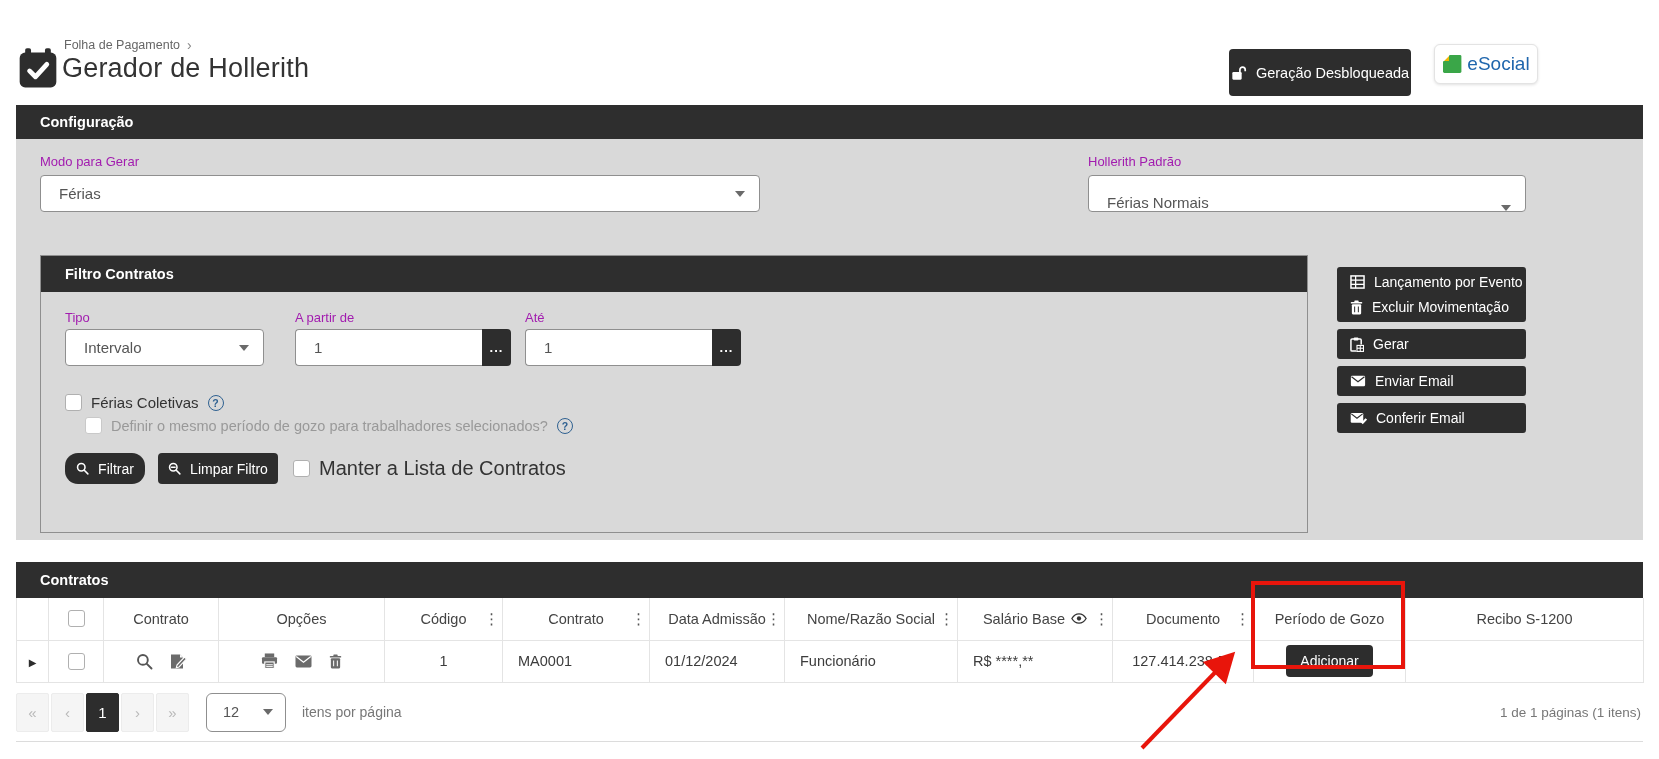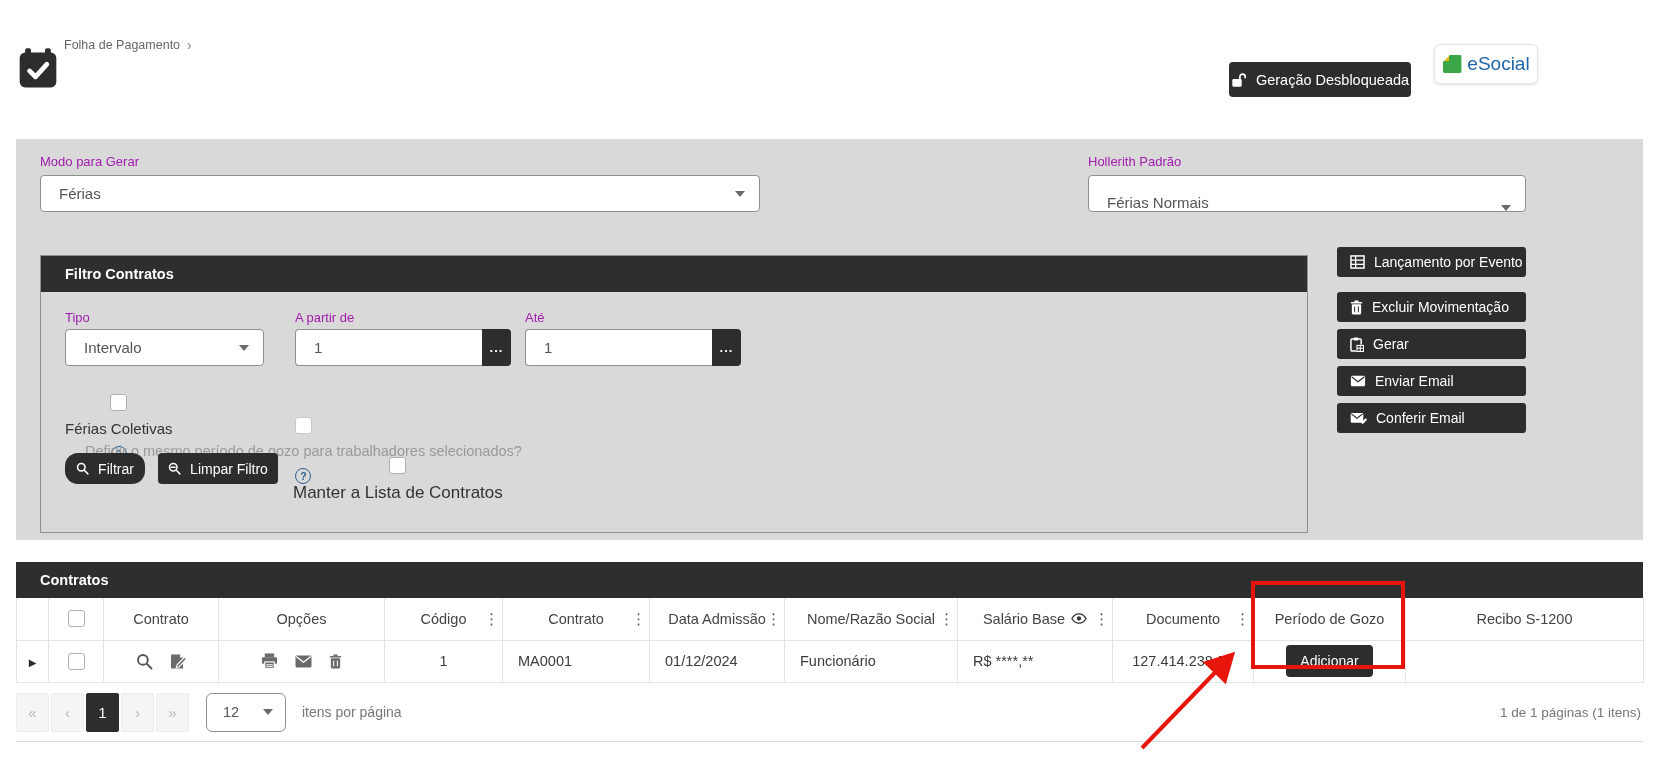--- a/index.html
+++ b/index.html
@@ -7,21 +7,21 @@
   #app { position:relative; width:1659px; height:759px; background:#fff; overflow:hidden; }
 
   
   .page-icon { position:absolute; left:16px; top:46px; width:44px; height:44px; }
   .breadcrumb { position:absolute; left:64px; top:37px; font-size:12.5px; color:#666; display:flex; align-items:center; gap:7px; }
   .crumb-chevron { color:#888; font-size:14px; }
   .page-title { position:absolute; left:62px; top:53px; font-size:27px; color:#333; letter-spacing:.2px; }
 
   .btn-dark { background:#2d2d2d; color:#fff; border:none; border-radius:4px; font-family:inherit;
               display:flex; align-items:center; justify-content:center; gap:9px; font-size:14.5px; cursor:pointer; }
-  .lock-btn { position:absolute; left:1229px; top:62px; width:182px; height:35px;align-items:center; }
+  .lock-btn { position:absolute; left:1229px; top:49px; width:182px; height:47px;align-items:center; }
   .esocial-btn { position:absolute; left:1434px; top:44px; width:104px; height:40px; background:#fff;
                  border:1px solid #e3e3e3; border-radius:6px; box-shadow:0 1px 3px rgba(0,0,0,.12);
                  display:flex; align-items:center; justify-content:center; gap:5px; cursor:pointer; }
   .esocial-text { color:#1f66ad; font-size:19px; }
   .esocial-logo { position:relative; width:20px; height:20px; }
 
   
   .section-bar { position:absolute; left:16px; width:1627px; height:34px; background:#2e2e2e; color:#fff;
                  font-size:14.5px; font-weight:bold; display:flex; align-items:center; padding-left:24px; }
   .config-bar { top:105px; }
@@ -34,21 +34,21 @@
 
   
   .filter-box { position:absolute; left:24px; top:116px; width:1268px; height:278px; border:1px solid #8f8f8f; }
   .filter-header { height:36px; background:#2e2e2e; color:#fff; font-size:14.5px; font-weight:bold;
                    display:flex; align-items:center; padding-left:24px; }
   .input-group { position:absolute; display:flex; height:37px; }
   .input-group input { width:187px; height:37px; border:1px solid #8f8f8f; border-right:none; border-radius:4px 0 0 4px;
                        padding-left:18px; font-size:15px; color:#555; font-family:inherit; background:#fff; outline:none; }
   .more-btn { width:29px; height:37px; background:#2d2d2d; color:#fff; border:none; border-radius:0 4px 4px 0;
               font-size:13px; font-weight:bold; letter-spacing:1px; cursor:pointer; line-height:20px; }
-  .check-row { position:absolute; display:flex; align-items:center; gap:9px; font-size:15px; color:#333;flex-direction:column; }
+  .check-row { position:absolute; display:flex; align-items:center; gap:9px; font-size:15px; color:#333; }
   .checkbox { width:17px; height:17px; background:#fff; border:1.5px solid #b0b0b0; border-radius:3px; cursor:pointer; flex:none; }
   .check-row.disabled { color:#999; font-size:14.5px; }
   .check-row.disabled .checkbox { border-color:#c9c9c9; }
   .help-icon { width:16px; height:16px; border:1.5px solid #2f6191; border-radius:50%; color:#2f6191;
                font-size:10.5px; font-weight:bold; display:flex; align-items:center; justify-content:center; cursor:pointer; }
   .check-row.disabled .help-icon { border-color:#2f6191; }
   .filtrar-btn { position:absolute; left:24px; top:197px; width:80px; height:31px; font-size:14px;border-radius:13px; }
   .limpar-btn  { position:absolute; left:117px; top:197px; width:120px; height:31px; font-size:14px; }
 
   
@@ -97,39 +97,43 @@
   <svg class="page-icon" viewBox="0 0 24 24">
     <rect x="5" y="1.2" width="3.2" height="5" rx="1" fill="#2d2d2d"></rect>
     <rect x="15.8" y="1.2" width="3.2" height="5" rx="1" fill="#2d2d2d"></rect>
     <rect x="2" y="3.6" width="20" height="19" rx="3" fill="#2d2d2d"></rect>
     <path d="M7.4 13.6 l3.2 3.2 l6.2 -6.8" fill="none" stroke="#fff" stroke-width="2.6" stroke-linecap="round" stroke-linejoin="round"></path>
   </svg>
   <div class="breadcrumb">
     <span>Folha de Pagamento</span>
     <span class="crumb-chevron">›</span>
   </div>
+  <div class="page-title">Gerador de Hollerith</div>
 
   <button class="btn-dark lock-btn">
     <svg width="16" height="16" viewBox="0 0 18 17">
       <rect x="1.5" y="7.5" width="10.5" height="8.5" rx="1.2" fill="#fff"></rect>
       <path d="M10 7.5 V4.8 a3 3 0 0 1 6 0 V6.4" fill="none" stroke="#fff" stroke-width="1.9"></path>
     </svg>
     <span>Geração Desbloqueada</span>
   </button>
 
   <button class="esocial-btn">
     <svg class="esocial-logo" viewBox="0 0 20 20">
       <path d="M7 1 H18 a1.4 1.4 0 0 1 1.4 1.4 V17.6 a1.4 1.4 0 0 1 -1.4 1.4 H2.4 A1.4 1.4 0 0 1 1 17.6 V7 Z" fill="#3aa648"></path>
       <path d="M7 1 L1 7 H7 Z" fill="#f2b705"></path>
       <path d="M7 1 L1 7" stroke="#fff" stroke-width="1.6"></path>
       <path d="M4.5 12 h11 M4.5 15 h11" stroke="#fff" stroke-width="1.4" opacity="0.0"></path>
     </svg>
     <span class="esocial-text">eSocial</span>
   </button>
 
+  <div class="section-bar config-bar">
+    <span>Configuração</span>
+  </div>
 
   <div class="config-panel">
     <div class="field-label" style="left:24px; top:15px;">Modo para Gerar</div>
     <div class="select" style="left:24px; top:36px; width:720px;">
       <span>Férias</span>
       <span class="caret"></span>
     </div>
 
     <div class="field-label" style="left:1072px; top:15px;">Hollerith Padrão</div>
     <div class="select" style="left:1072px; top:36px; width:438px;align-items:flex-end;">
@@ -181,25 +185,25 @@
       <button class="btn-dark limpar-btn">
         <svg width="13" height="13" viewBox="0 0 16 16">
           <circle cx="6.5" cy="6.5" r="4.6" fill="none" stroke="#fff" stroke-width="1.9"></circle>
           <line x1="10.2" y1="10.2" x2="14.6" y2="14.6" stroke="#fff" stroke-width="1.9" stroke-linecap="round"></line>
           <line x1="4.2" y1="6.5" x2="8.8" y2="6.5" stroke="#fff" stroke-width="1.7" stroke-linecap="round"></line>
         </svg>
         <span>Limpar Filtro</span>
       </button>
       <div class="check-row" style="left:252px; top:201px;">
         <span class="checkbox"></span>
-        <span style="font-size:17px;">Manter a Lista de Contratos</span>
+        <span style="font-size:20px;">Manter a Lista de Contratos</span>
       </div>
     </div>
 
-    <button class="btn-dark action-btn" style="top:108px;">
+    <button class="btn-dark action-btn" style="top:128px;">
       <svg width="15" height="14" viewBox="0 0 16 15">
         <rect x="1" y="1" width="14" height="13" fill="none" stroke="#fff" stroke-width="1.6"></rect>
         <line x1="6" y1="1" x2="6" y2="14" stroke="#fff" stroke-width="1.4"></line>
         <line x1="1" y1="5.5" x2="15" y2="5.5" stroke="#fff" stroke-width="1.4"></line>
         <line x1="1" y1="10" x2="15" y2="10" stroke="#fff" stroke-width="1.4"></line>
       </svg>
       <span>Lançamento por Evento</span>
     </button>
     <button class="btn-dark action-btn" style="top:153px;">
       <svg width="13" height="15" viewBox="0 0 14 16">

